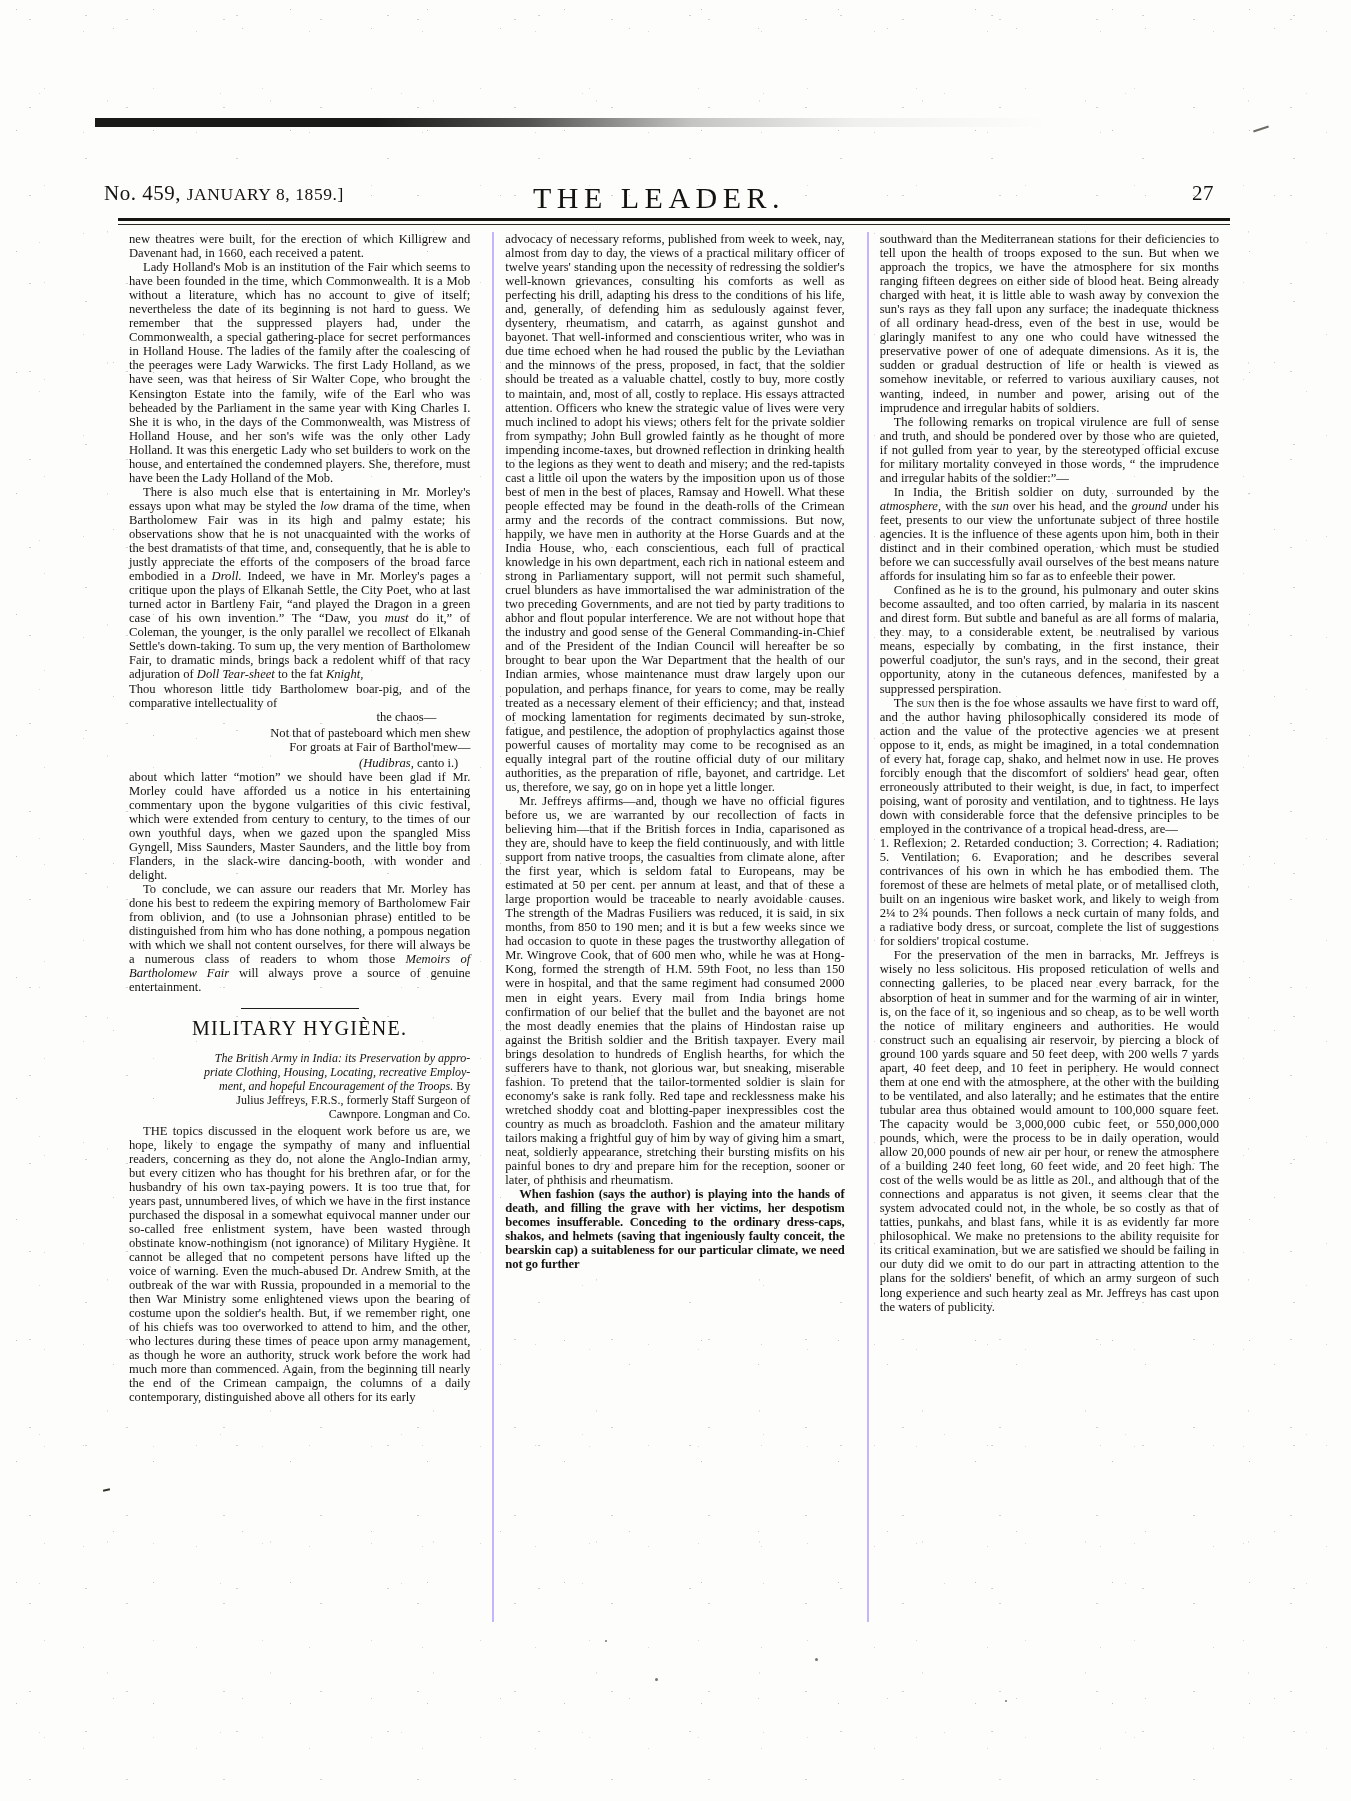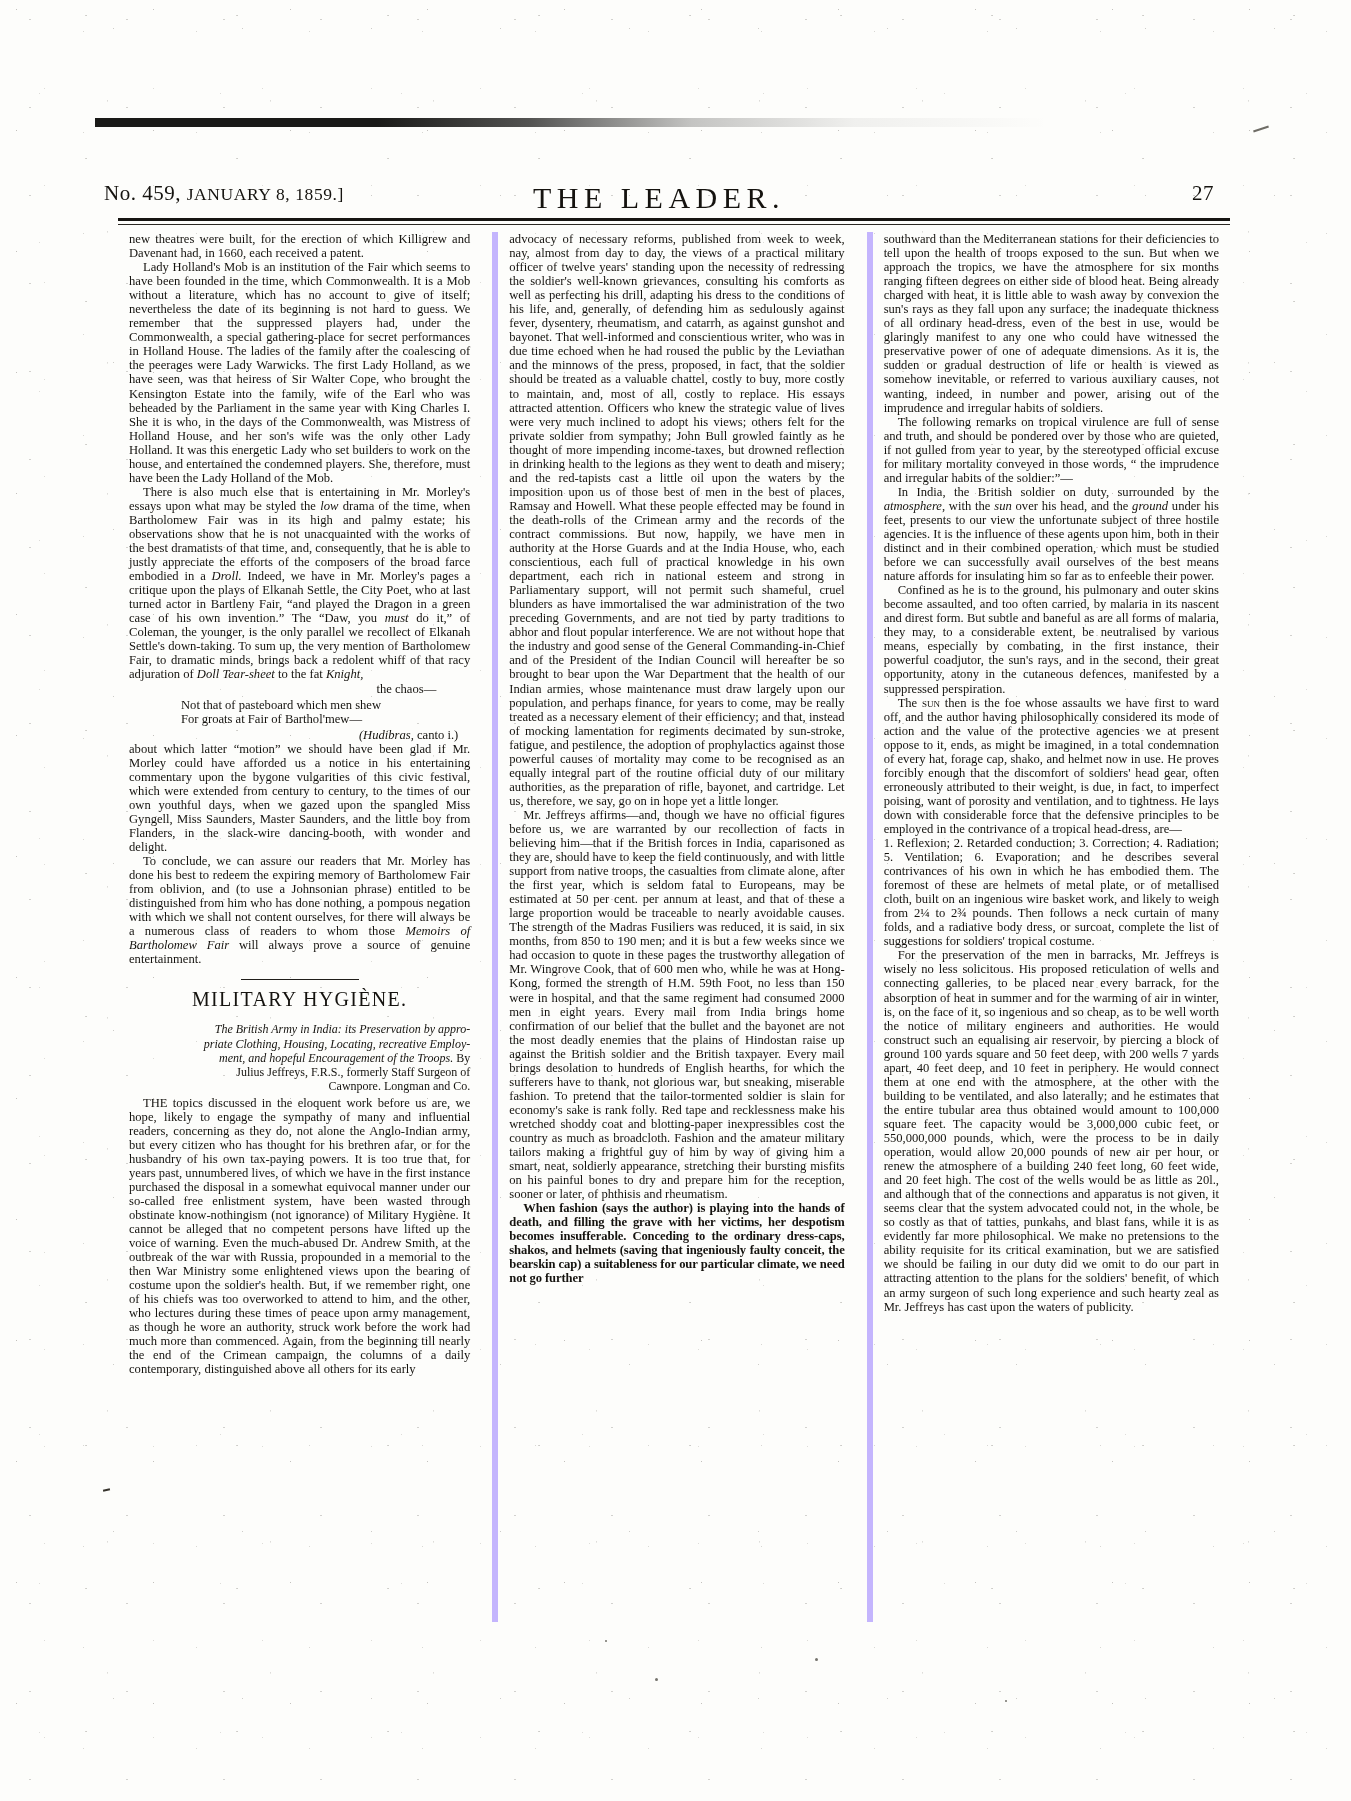--- a/index.html
+++ b/index.html
@@ -124,36 +124,36 @@
     width: 370.6px;
     box-sizing: border-box;
     padding: 0 11px;
     font-size: 12.6px;
     line-height: 14.05px;
     text-align: justify;
     text-justify: inter-word;
     hyphens: none;
   }
   .col.mid, .col.right {
-    border-left: 6px solid #c4b5fd;
+    border-left: 2px solid #c4b5fd;
   }
   .col p {
     margin: 0;
     text-indent: 14px;
   }
   .col p.noindent { text-indent: 0; }
   .col p.cont { text-indent: 0; }
 
   .col i, .col em { font-style: italic; }
 
   
   .verse {
     margin: 2px 0 2px 0;
     text-indent: 0;
-    text-align: left;
+    text-align: right;
     padding-left: 52px;
   }
   .verse-line { display: block; }
   .chaos-lead {
     display: block;
     text-align: right;
     padding-right: 34px;
     text-indent: 0;
   }
   .attrib {
@@ -235,20 +235,24 @@
   <div class="rule-thick"></div>
   <div class="rule-thin"></div>
 
   <div class="columns">
 
     <div class="col left">
       <p class="cont">new theatres were built, for the erection of which Killigrew and Davenant had, in 1660, each received a patent.</p>
       <p>Lady Holland's Mob is an institution of the Fair which seems to have been founded in the time, which Commonwealth. It is a Mob without a literature, which has no account to give of itself; nevertheless the date of its beginning is not hard to guess. We remember that the suppressed players had, under the Commonwealth, a special gathering-place for secret performances in Holland House. The ladies of the family after the coalescing of the peerages were Lady Warwicks. The first Lady Holland, as we have seen, was that heiress of Sir Walter Cope, who brought the Kensington Estate into the family, wife of the Earl who was beheaded by the Parliament in the same year with King Charles I. She it is who, in the days of the Commonwealth, was Mistress of Holland House, and her son's wife was the only other Lady Holland. It was this energetic Lady who set builders to work on the house, and entertained the condemned players. She, therefore, must have been the Lady Holland of the Mob.</p>
       <p><span>There is also much else that is entertaining in Mr. Morley's essays upon what may be styled the </span><i>low</i><span> drama of the time, when Bartholomew Fair was in its high and palmy estate; his observations show that he is not unacquainted with the works of the best dramatists of that time, and, consequently, that he is able to justly appreciate the efforts of the composers of the broad farce embodied in a </span><i>Droll.</i><span> Indeed, we have in Mr. Morley's pages a critique upon the plays of Elkanah Settle, the City Poet, who at last turned actor in Bartleny Fair, “and played the Dragon in a green case of his own invention.” The “Daw, you </span><i>must</i><span> do it,” of Coleman, the younger, is the only parallel we recollect of Elkanah Settle's down-taking. To sum up, the very mention of Bartholomew Fair, to dramatic minds, brings back a redolent whiff of that racy adjuration of </span><i>Doll Tear-sheet</i><span> to the fat </span><i>Knight,</i></p>
 
+      <p class="cont">
+        <span>Thou whoreson little tidy Bartholomew boar-pig,</span>
+        <span>and of the comparative intellectuality of</span>
+      </p>
       <div class="chaos-lead">the chaos—</div>
       <div class="verse">
         <span class="verse-line">Not that of pasteboard which men shew</span>
         <span class="verse-line">For groats at Fair of Barthol'mew—</span>
       </div>
       <div class="attrib"><span>(Hudibras,</span><span class="rom"> canto i.)</span></div>
 
       <p class="cont">about which latter “motion” we should have been glad if Mr. Morley could have afforded us a notice in his entertaining commentary upon the bygone vulgarities of this civic festival, which were extended from century to century, to the times of our own youthful days, when we gazed upon the spangled Miss Gyngell, Miss Saunders, Master Saunders, and the little boy from Flanders, in the slack-wire dancing-booth, with wonder and delight.</p>
       <p><span>To conclude, we can assure our readers that Mr. Morley has done his best to redeem the expiring memory of Bartholomew Fair from oblivion, and (to use a Johnsonian phrase) entitled to be distinguished from him who has done nothing, a pompous negation with which we shall not content ourselves, for there will always be a numerous class of readers to whom those </span><i>Memoirs of Bartholomew Fair</i><span> will always prove a source of genuine entertainment.</span></p>
 

